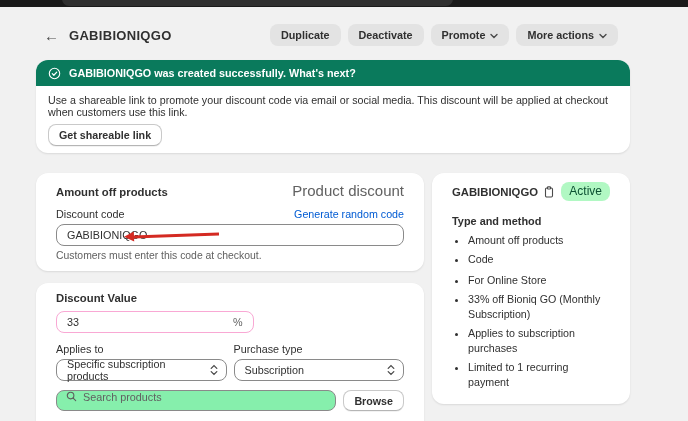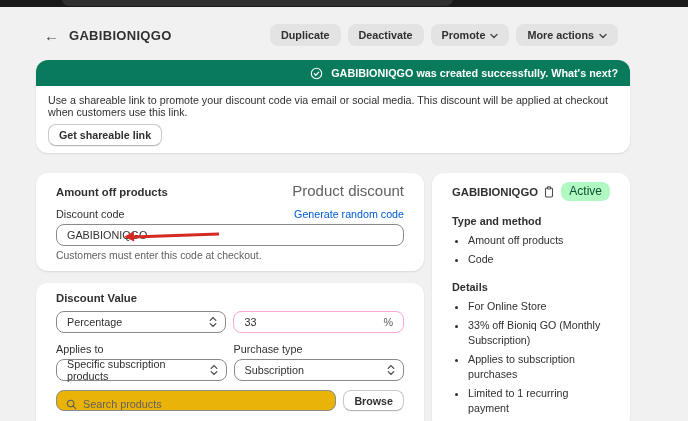--- a/index.html
+++ b/index.html
@@ -18,21 +18,21 @@
   .page-title { font-size:13px; font-weight:700; letter-spacing:.3px; }
   .header-actions { display:flex; gap:7px; }
   .hbtn { display:inline-flex; align-items:center; gap:5px; background:#e3e3e3; border:none; border-radius:8px; padding:5px 11px; font-family:inherit; font-size:10.8px; font-weight:600; color:#303030; cursor:pointer; }
   .chev { display:inline-block; }
 
   
   .content { width:594px; margin-left:36px; }
 
   
   .banner-card { border-radius:12px; overflow:hidden; background:#fff; box-shadow:0 1px 2px rgba(0,0,0,.1); margin-bottom:20px; }
-  .banner-head { background:#0a7a5c; color:#fff; display:flex; align-items:center; gap:8px; padding:7px 12px; font-size:10.8px; font-weight:700; height:26px;justify-content:flex-end; }
+  .banner-head { background:#0a7a5c; color:#fff; display:flex; align-items:center; gap:8px; padding:7px 12px; font-size:10.8px; font-weight:700; height:26px; }
   .banner-body { padding:8px 12px 7px; }
   .banner-body p { font-size:10.7px; color:#303030; margin-bottom:6px; }
   .outline-btn { background:#fff; border:1px solid #c9c9c9; border-bottom-color:#b5b5b5; border-radius:8px; padding:4px 10px; font-family:inherit; font-size:10.7px; font-weight:600; color:#303030; cursor:pointer; box-shadow:0 1px 0 rgba(0,0,0,.05); }
 
   
   .columns { display:flex; gap:8px; align-items:flex-start; }
   .col-left { width:388px; }
   .col-right { width:198px; }
   .card { background:#fff; border-radius:12px; box-shadow:0 1px 2px rgba(0,0,0,.1); padding:9px 20px 10px; }
 
@@ -58,21 +58,21 @@
   .value-card .card-title { display:block; margin-bottom:7px; }
   .select { display:flex; align-items:center; justify-content:space-between; height:22px; border:1px solid #8a8a8a; border-radius:8px; padding:0 8px 0 10px; font-size:10.8px; background:#fff; cursor:pointer; }
   .grid-2a { display:grid; grid-template-columns:1.38fr 1fr; gap:7px; }
   .grid-2b { display:grid; grid-template-columns:1fr 1fr; gap:7px; }
   .suffix-input { display:flex; align-items:center; height:22px; border:1px solid #f9a8d4; border-radius:8px; padding:0 10px; background:#fff; }
   .suffix-input input { flex:1; min-width:0; border:none; outline:none; font-family:inherit; font-size:10.8px; color:#303030; }
   .suffix { font-size:10.8px; color:#616161; }
   .labels-row { margin-top:10px; margin-bottom:4px; }
   .labels-row .field-label { font-weight:400; }
   .search-row { display:flex; gap:7px; margin-top:9px; }
-  .search-box { flex:1; display:flex; align-items:flex-end; gap:6px; height:21px; border:1px solid #8a8a8a; border-radius:8px; padding:0 9px; background:#eab308; }
+  .search-box { flex:1; display:flex; align-items:flex-start; gap:6px; height:21px; border:1px solid #8a8a8a; border-radius:8px; padding:0 9px; background:#86efac; }
   .search-box input { flex:1; border:none; outline:none; font-family:inherit; font-size:10.8px; color:#303030; background:transparent; }
   .search-box input::placeholder { color:#616161; }
   .browse-btn { height:21px; }
   .divider { border-top:1px solid #ebebeb; margin:10px -12px 0; }
   .product-row { display:flex; align-items:center; gap:10px; padding:9px 2px 2px; }
 
   
   .summary-title { display:block; margin-bottom:13px; }
   .code-row { display:flex; align-items:center; justify-content:space-between; }
   .code-left { display:flex; align-items:center; gap:6px; }
@@ -152,27 +152,20 @@
             <input class="text-input" type="text" value="GABIBIONIQGO" style="">
             <div class="annotation-arrow"></div>
           </div>
           <div class="helper">Customers must enter this code at checkout.</div>
         </section>
 
         <section class="card value-card">
           <span class="card-title">Discount Value</span>
 
           <div class="grid-2a">
-            <div class="select">
-              <span>Percentage</span>
-              <span style="line-height:0;"><svg width="8" height="12" viewBox="0 0 8 12">
-                    <path d="M1.2 4.4L4 1.6 6.8 4.4" stroke="#4a4a4a" stroke-width="1.3" fill="none" stroke-linecap="round"></path>
-                    <path d="M1.2 7.6L4 10.4 6.8 7.6" stroke="#4a4a4a" stroke-width="1.3" fill="none" stroke-linecap="round"></path>
-                  </svg></span>
-            </div>
             <div class="suffix-input">
               <input type="text" value="33" style="">
               <span class="suffix">%</span>
             </div>
           </div>
 
           <div class="grid-2b labels-row">
             <span class="field-label">Applies to</span>
             <span class="field-label">Purchase type</span>
           </div>
@@ -231,21 +224,20 @@
             </div>
             <span class="badge">Active</span>
           </div>
 
           <div class="sub-heading">Type and method</div>
           <ul class="bullet-list">
               <li>Amount off products</li>
               <li>Code</li>
             </ul>
 
-          <div class="sub-heading">Details</div>
           <ul class="bullet-list">
               <li>For Online Store</li>
               <li>33% off Bioniq GO (Monthly Subscription)</li>
               <li>Applies to subscription purchases</li>
               <li>Limited to 1 recurring payment</li>
             </ul>
         </section>
       </aside>
 
     </div>

